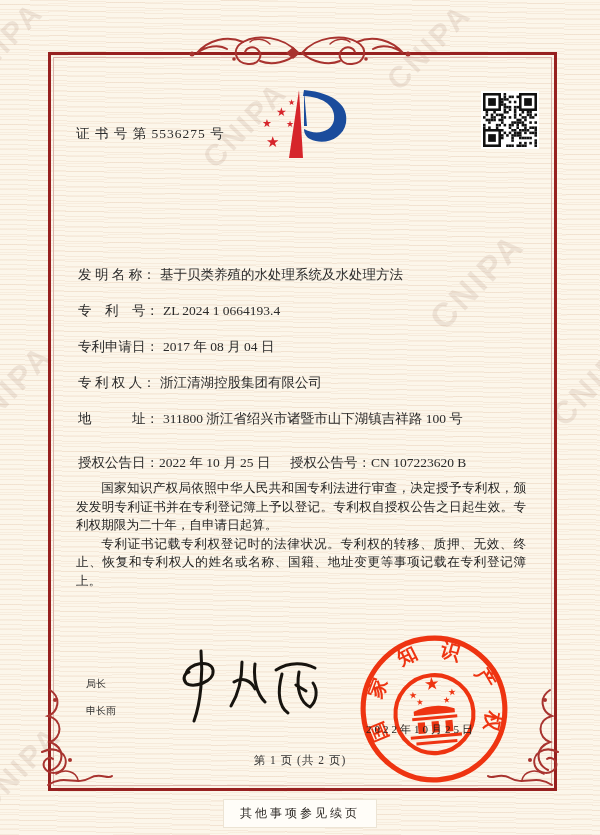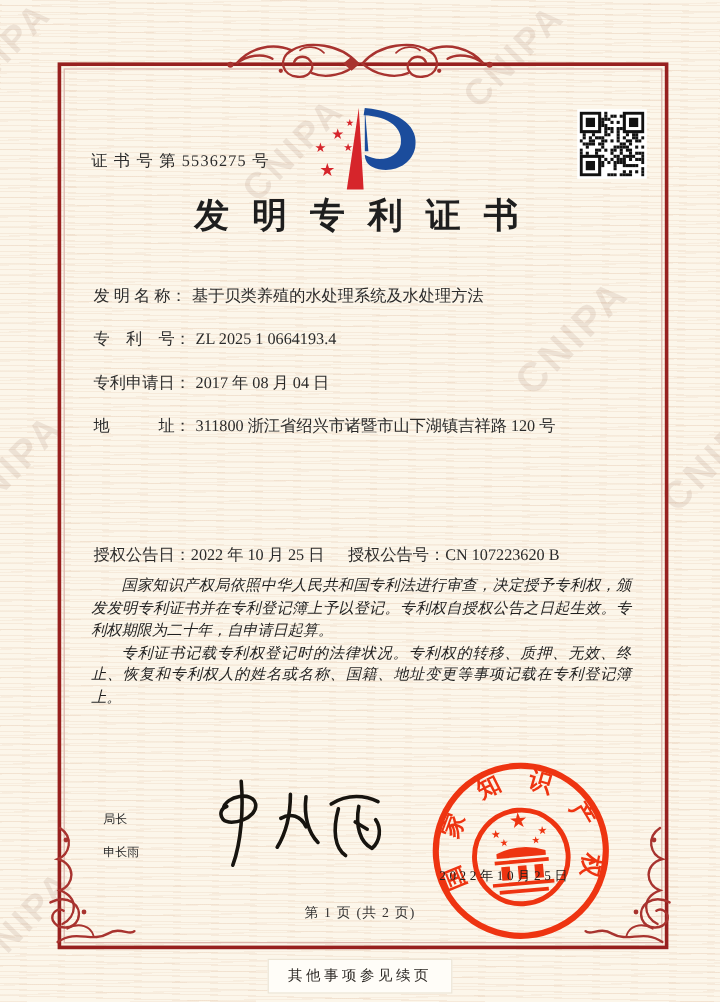--- a/index.html
+++ b/index.html
@@ -24,27 +24,27 @@
   .certno{position:absolute;left:76px;top:90px;font-size:13.5px;letter-spacing:1px;z-index:5;margin-top:35px;}
   .qr{position:absolute;left:481px;top:91px;width:58px;height:58px;background:#fff;
     padding:2px;box-sizing:border-box;z-index:5;}
   .logo{position:absolute;left:246px;top:86px;width:116px;height:78px;z-index:5;}
   .logo-star{position:absolute;color:#d6252b;line-height:1;z-index:6;
     font-family:"DejaVu Sans",sans-serif;}
   .title{position:absolute;left:0;right:0;top:160px;text-align:center;
     font-size:29px;font-weight:700;letter-spacing:6px;color:#1e1e1e;z-index:5;}
   .fields{position:absolute;left:78px;top:238px;right:60px;z-index:5;}
   .frow{white-space:nowrap;height:16px;margin-bottom:20px;font-size:13.5px;}
-  .flabel{display:inline-block;min-width:78px;}
+  .flabel{display:inline-block;min-width:78px;margin-top:28px;}
   .fvalue{margin-left:4px;}
   .grant-row{position:absolute;left:78px;top:454px;right:50px;font-size:13.5px;
     white-space:nowrap;z-index:5;font-family:Liberation Serif, serif;}
   .grant2{position:absolute;left:212px;top:0;}
   .body-text{position:absolute;left:76px;right:74px;top:479px;z-index:5;
-    font-size:12.6px;line-height:18.6px;font-style:italic;color:#1f1f1f;
+    font-size:12.6px;line-height:18.6px;color:#1f1f1f;
     text-align:justify;}
   .body-text p{margin:0;text-indent:2em;}
   .signer{position:absolute;left:86px;top:670px;font-size:10px;line-height:27px;z-index:5;}
   .signature{position:absolute;left:158px;top:640px;z-index:6;}
   .seal-date{position:absolute;left:366px;top:722px;width:140px;z-index:8;
     font-size:11px;letter-spacing:3px;color:#23201d;white-space:nowrap;}
   .seal{position:absolute;left:357px;top:632px;width:154px;height:154px;z-index:7;
     transform:rotate(-5deg);}
   .pageinfo{position:absolute;left:0;right:0;top:753px;text-align:center;
     font-size:11.5px;letter-spacing:1px;color:#333;z-index:5;}
@@ -255,34 +255,36 @@
     <polygon points="53,4 43,72 57,72" fill="#d6252b"></polygon>
     <path d="M58,4 C90,7 103,21 100,37 C97,53 78,60 64,53 C60,51 58,47 58,43 C70,50 86,46 88,34 C90,21 79,11 57,10 Z" fill="#1b4c9c"></path>
     <polygon points="58,4 61,40 58,40" fill="#1b4c9c"></polygon>
   </svg>
   <span class="logo-star" style="left:266px;top:135px;font-size:15px;">★</span>
   <span class="logo-star" style="left:262px;top:118px;font-size:11px;">★</span>
   <span class="logo-star" style="left:276px;top:106px;font-size:12px;">★</span>
   <span class="logo-star" style="left:286px;top:120px;font-size:9px;">★</span>
   <span class="logo-star" style="left:288px;top:99px;font-size:8px;">★</span>
 
-  <div class="title">发 明 专 利 证 书</div>
 
   <div class="fields">
     <div class="frow">
       <span class="flabel">发 明 名 称：</span><span class="fvalue">基于贝类养殖的水处理系统及水处理方法</span>
     </div>
     <div class="frow">
-      <span class="flabel">专　利　号：</span><span class="fvalue">ZL 2025 1 0664193.4</span>
+      <span class="flabel">专　利　号：</span><span class="fvalue">ZL 2024 1 0664193.4</span>
     </div>
     <div class="frow">
       <span class="flabel">专利申请日：</span><span class="fvalue">2017 年 08 月 04 日</span>
     </div>
     <div class="frow">
-      <span class="flabel">地　　　址：</span><span class="fvalue">311800 浙江省绍兴市诸暨市山下湖镇吉祥路 120 号</span>
+      <span class="flabel">专 利 权 人：</span><span class="fvalue">浙江清湖控股集团有限公司</span>
+    </div>
+    <div class="frow">
+      <span class="flabel">地　　　址：</span><span class="fvalue">311800 浙江省绍兴市诸暨市山下湖镇吉祥路 100 号</span>
     </div>
   </div>
 
   <div class="grant-row">
     <span>授权公告日：</span><span>2022 年 10 月 25 日</span>
     <span class="grant2">
       <span>授权公告号：</span><span>CN 107223620 B</span>
     </span>
   </div>
 

